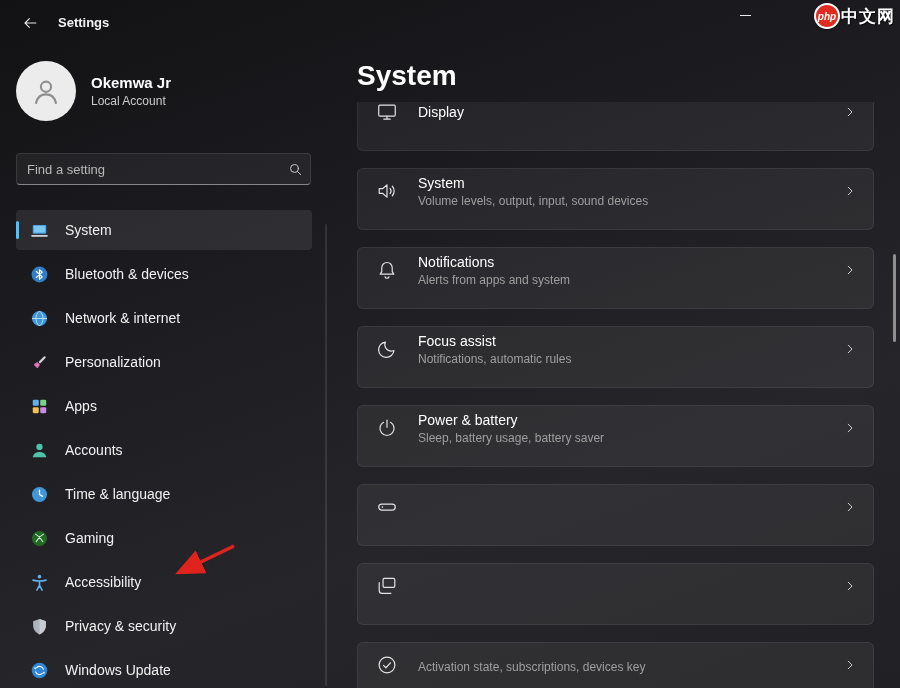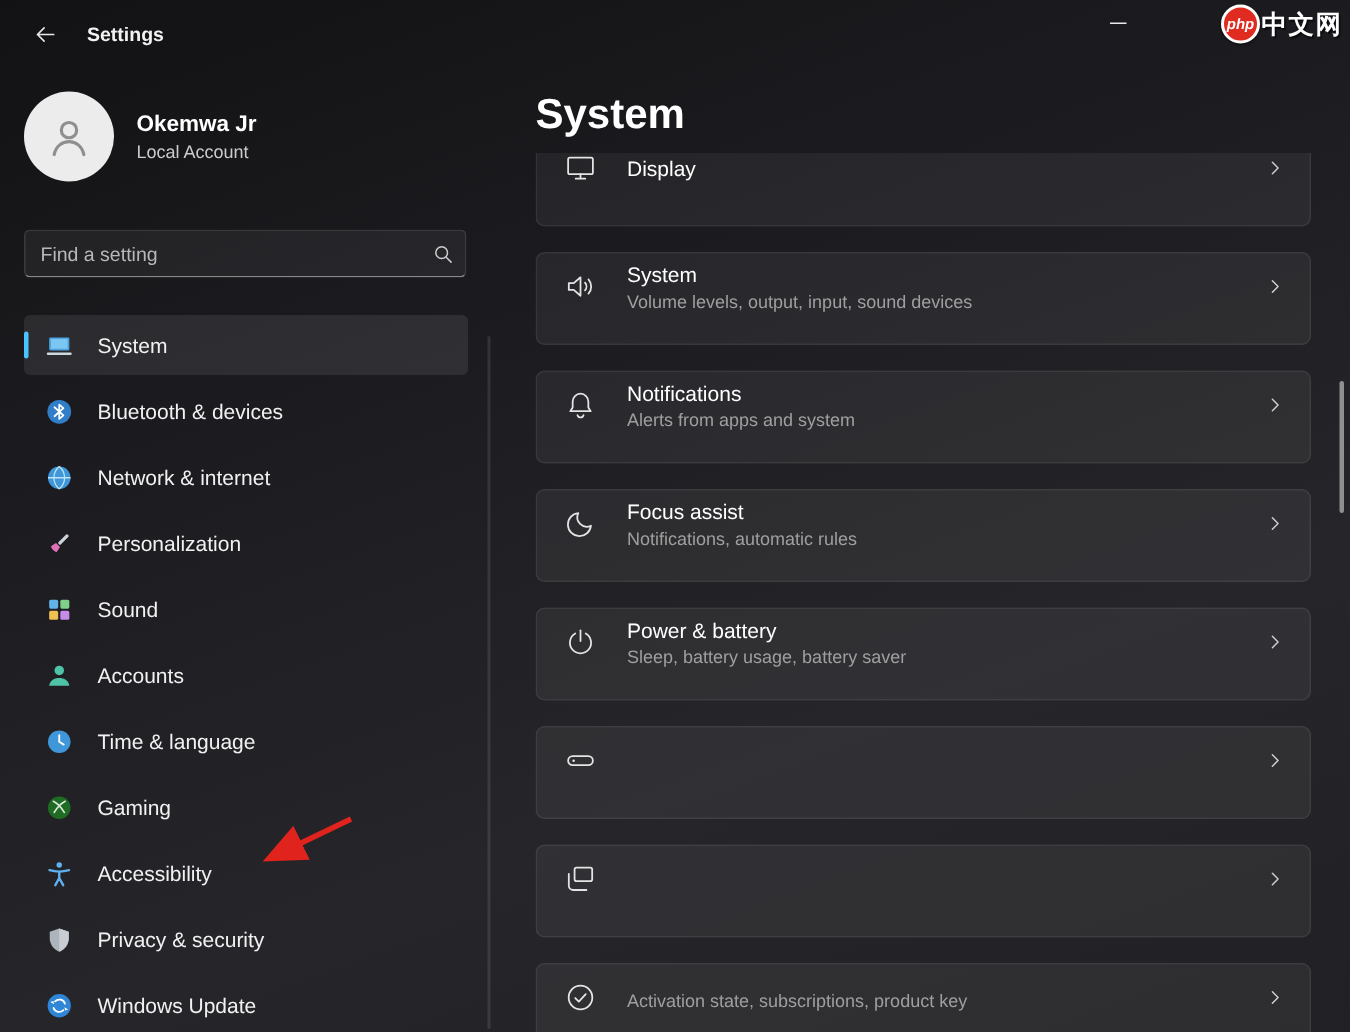--- a/index.html
+++ b/index.html
@@ -169,21 +169,21 @@
   </div>
       <div class="nav-item">
     <span class="nav-icon">
           <svg viewBox="0 0 24 24">
             <rect x="3.5" y="3.5" width="7.6" height="7.6" rx="1.4" fill="#62b2ea"></rect>
             <rect x="12.9" y="3.5" width="7.6" height="7.6" rx="1.4" fill="#7ed08b"></rect>
             <rect x="3.5" y="12.9" width="7.6" height="7.6" rx="1.4" fill="#f0c052"></rect>
             <rect x="12.9" y="12.9" width="7.6" height="7.6" rx="1.4" fill="#c78be8"></rect>
           </svg>
         </span>
-    <span class="nav-label">Sound</span>
+    <span class="nav-label">Apps</span>
   </div>
       <div class="nav-item">
     <span class="nav-icon">
           <svg viewBox="0 0 24 24">
             <circle cx="12" cy="7.5" r="4" fill="#4fc3a8"></circle>
             <path d="M3.5 20.5c.6-4.4 4.2-6.6 8.5-6.6s7.9 2.2 8.5 6.6z" fill="#4fc3a8"></path>
           </svg>
         </span>
     <span class="nav-label">Accounts</span>
   </div>
@@ -350,21 +350,21 @@
     </span>
   </div>
       <div class="settings-card">
     <span class="card-icon">
           <svg viewBox="0 0 24 24" fill="none" stroke="#e4e4e4" stroke-width="1.3" stroke-linecap="round" stroke-linejoin="round">
             <circle cx="12" cy="12" r="8.6"></circle>
             <path d="M8.2 12.4l2.6 2.6 5-5.4"></path>
           </svg>
         </span>
     <span class="card-text">
-      <div class="card-subtitle">Activation state, subscriptions, product key</div>
+      <div class="card-subtitle">Activation state, subscriptions, devices key</div>
     </span>
     <span class="card-chevron">
       <svg viewBox="0 0 24 24" fill="none" stroke="#cfcfcf" stroke-width="1.7" stroke-linecap="round" stroke-linejoin="round">
         <path d="M9 5.5 15.5 12 9 18.5"></path>
       </svg>
     </span>
   </div>
     </div>
   <div class="main-scrollbar"></div>
 </div>

